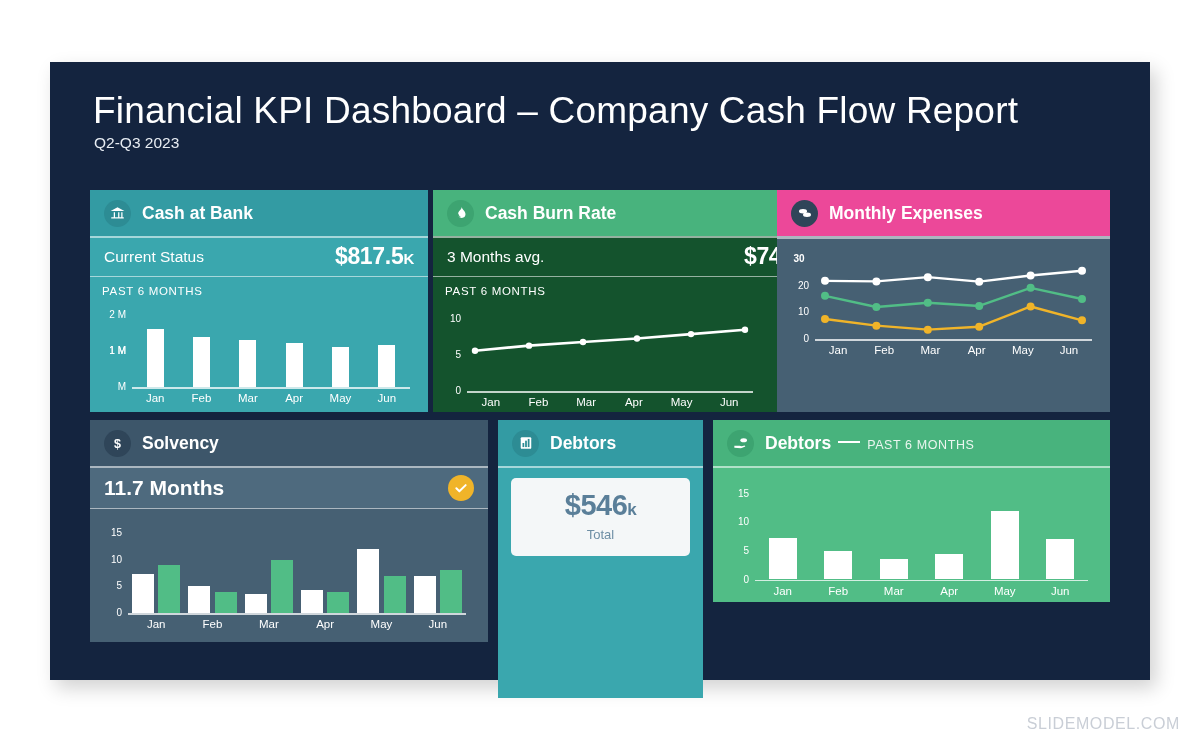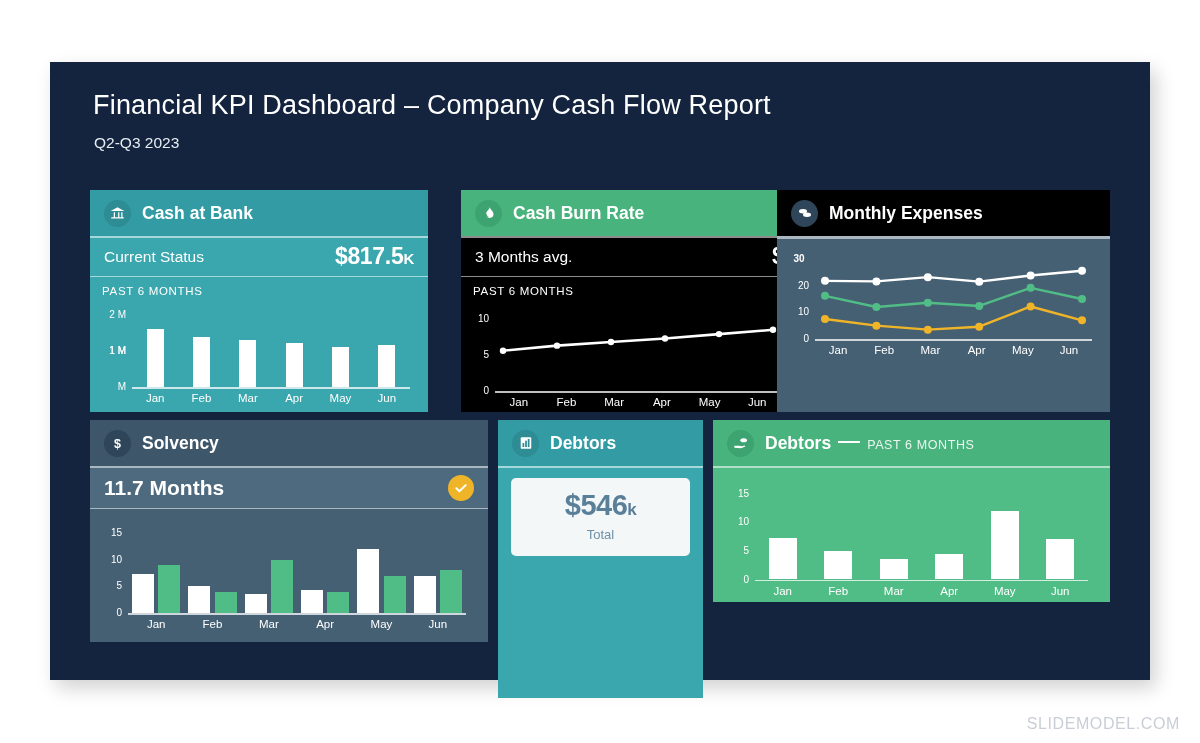--- a/index.html
+++ b/index.html
@@ -8,21 +8,21 @@
     font-family:"Liberation Sans", sans-serif;
     overflow:hidden;position:relative;
   }
   .slide{
     position:absolute;left:50px;top:62px;width:1100px;height:618px;
     background:#14243f;
     box-shadow:6px 8px 18px rgba(0,0,0,.18);
   }
   .slide-title{
     position:absolute;left:43px;top:28px;
-    font-size:27px;color:#ffffff;font-weight:400;letter-spacing:.2px;
+    font-size:37px;color:#ffffff;font-weight:400;letter-spacing:.2px;
     white-space:nowrap;
   }
   .slide-sub{
     position:absolute;left:44px;top:72px;
     font-size:15.5px;color:#e8edf3;font-weight:400;
   }
   .watermark{
     position:absolute;right:20px;bottom:10px;
     font-size:16px;color:#c9ced6;letter-spacing:.6px;
   }
@@ -62,27 +62,27 @@
   .xaxis span{flex:1;text-align:center;font-size:11.5px;color:#ffffff;}
   .baseline{position:absolute;height:1.5px;background:rgba(255,255,255,.75);}
   .bar{position:absolute;bottom:0;background:#ffffff;}
 
   
   #cash-at-bank{left:40px;top:128px;width:338px;height:222px;background:#3aa7ae;}
   #cash-at-bank .card-head{background:#339ba3;}
   #cash-at-bank .badge{background:#2d8c94;}
 
   
-  #cash-burn{left:383px;top:128px;width:404px;height:222px;background:#000000;margin-left:28px;}
+  #cash-burn{left:383px;top:128px;width:404px;height:222px;background:#14532d;}
   #cash-burn .card-head{background:#48b37d;}
   #cash-burn .badge{background:#3da471;}
 
   
   #monthly-expenses{left:727px;top:128px;width:333px;height:222px;background:#466073;}
-  #monthly-expenses .card-head{background:#000000;}
+  #monthly-expenses .card-head{background:#ec4899;}
   #monthly-expenses .badge{background:#2f4559;}
   .legend{display:flex;align-items:center;height:36px;padding:0 12px;box-sizing:border-box;gap:26px;}
   .legend-item{display:flex;align-items:center;gap:9px;}
   .legend-dot{width:16px;height:16px;border-radius:50%;}
   .legend-text{font-size:13.5px;color:#ffffff;}
 
   
   #solvency{left:40px;top:358px;width:398px;height:222px;background:#466073;}
   #solvency .card-head{background:#3d566a;}
   #solvency .badge{background:#2f4559;}

